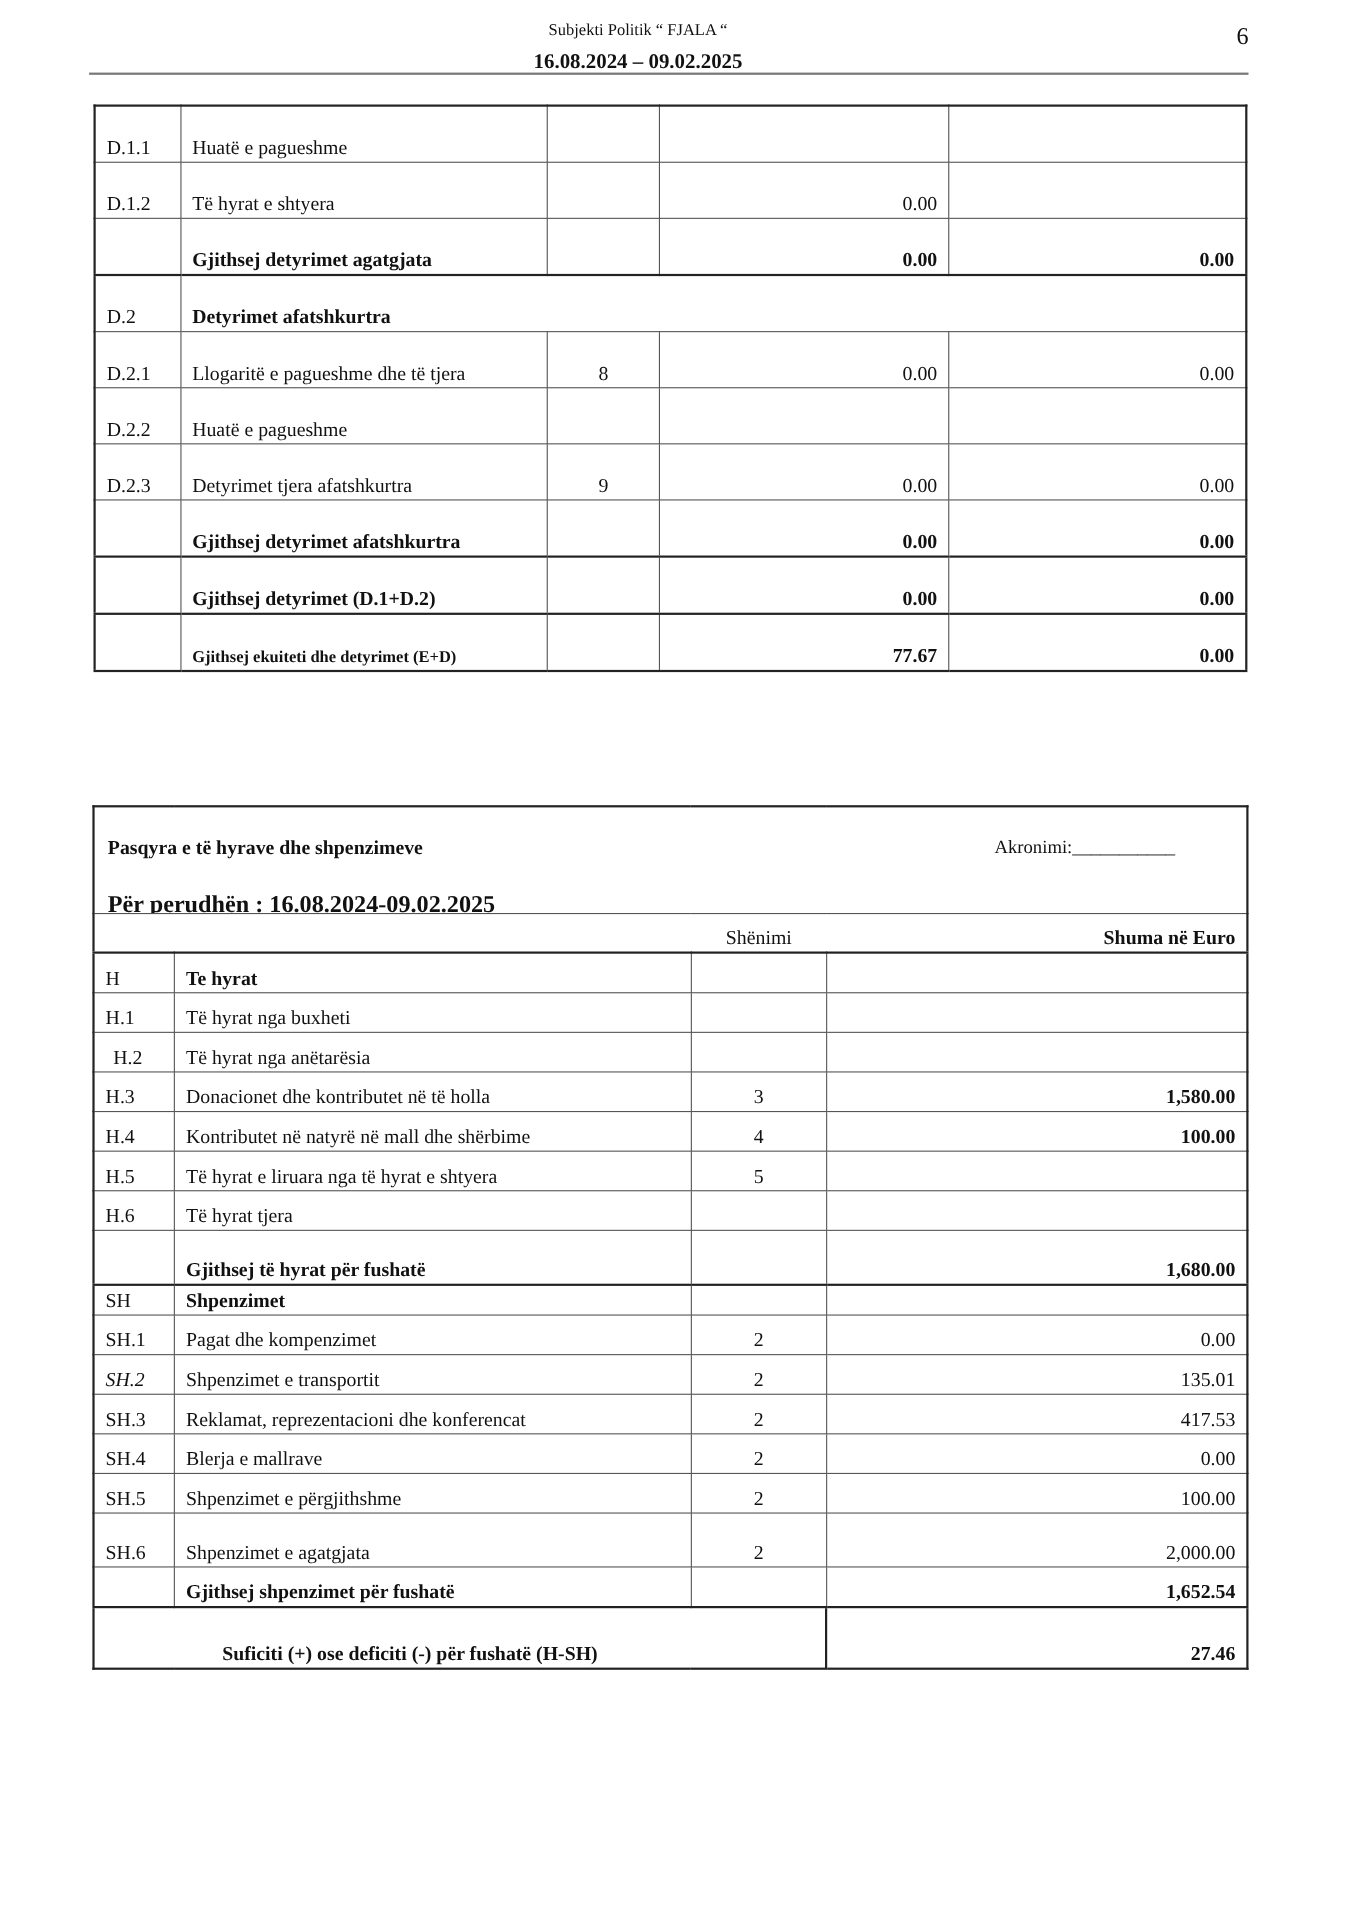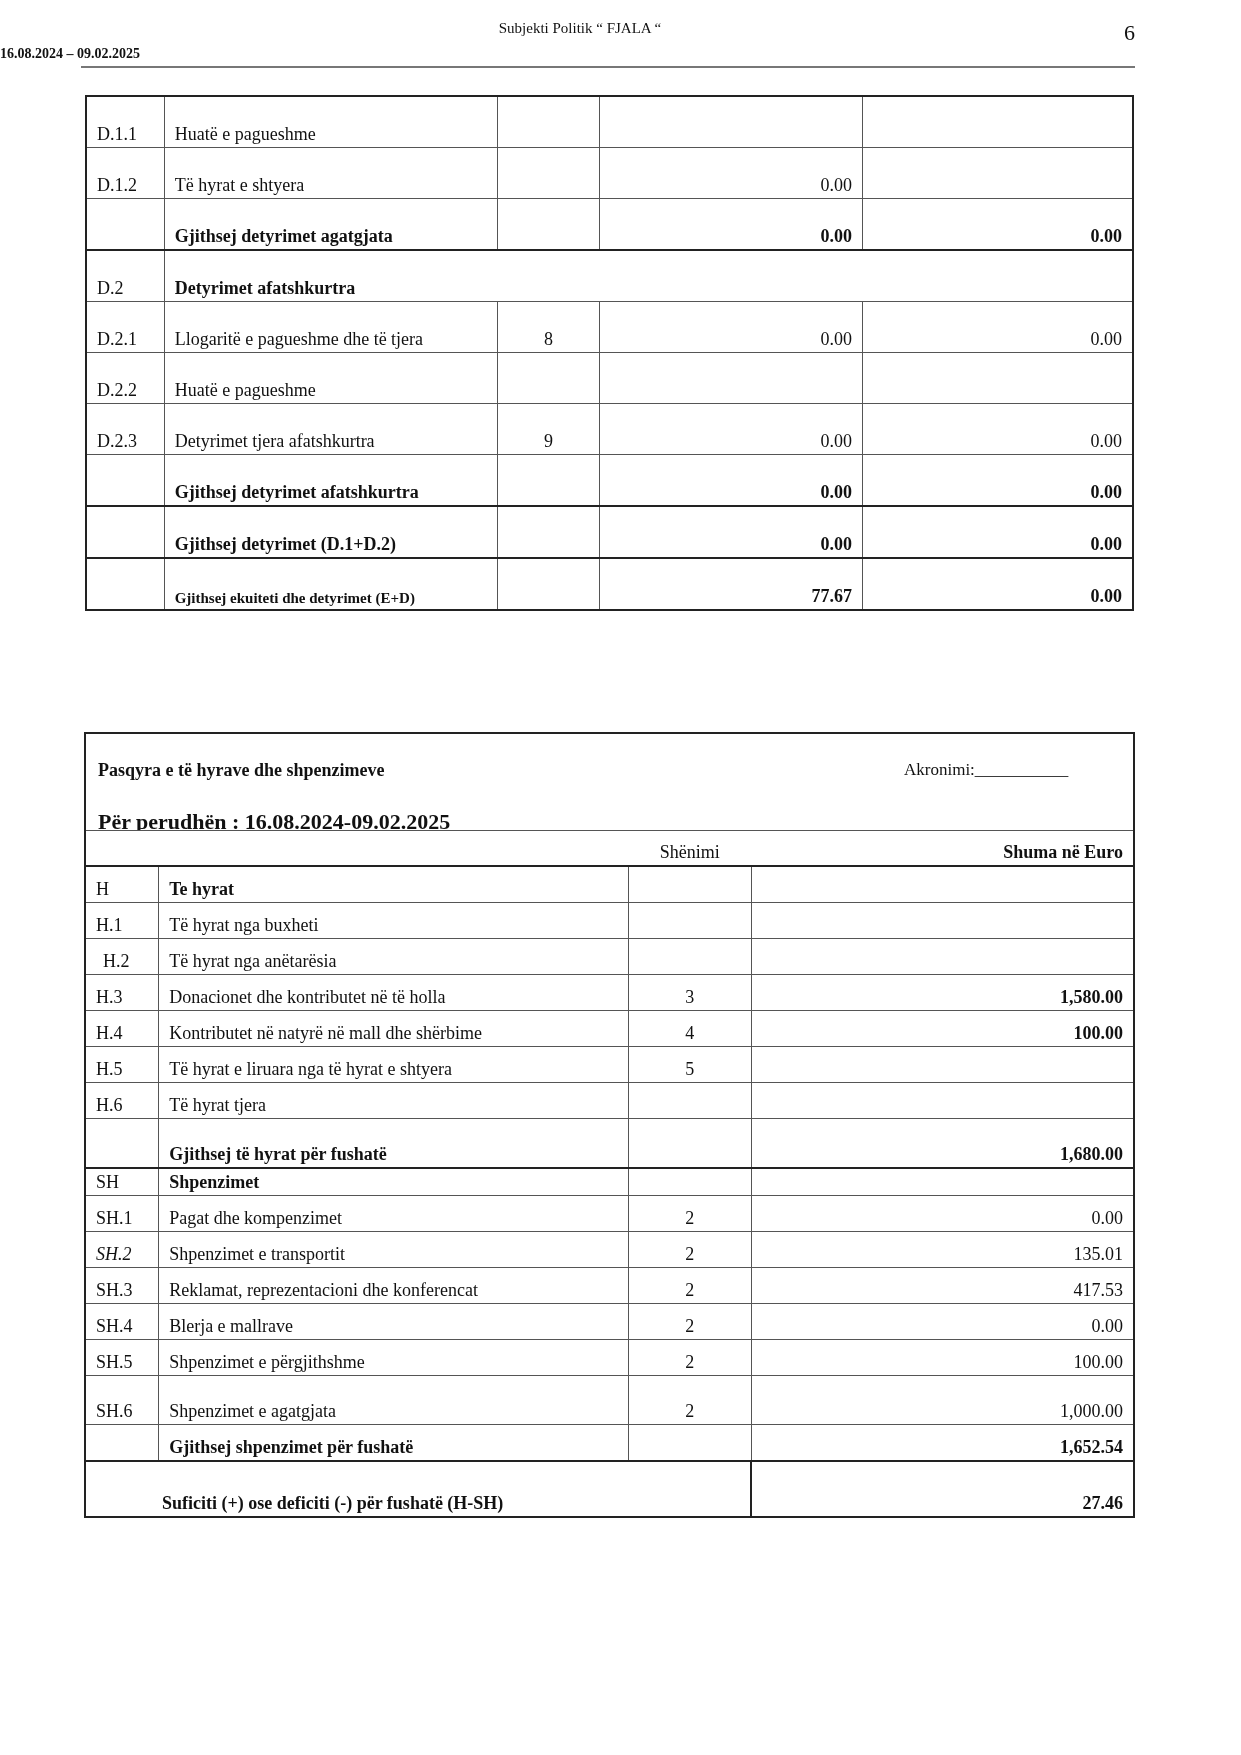--- a/index.html
+++ b/index.html
@@ -1,19 +1,19 @@
 <!DOCTYPE html>
 <html><head>
 <meta charset="utf-8">
 <style>
   html, body { margin: 0; padding: 0; background: #ffffff; }
   body { width: 1241px; height: 1755px; position: relative; font-family: "Liberation Serif", "DejaVu Serif", serif; color: #111; }
   .hdr { position: absolute; left: 0; top: 0; width: 1241px; }
   .hdr-title { position: absolute; left: 0; width: 1160px; top: 20px; text-align: center; font-size: 15px; }
-  .hdr-period { position: absolute; left: 0; width: 1160px; top: 46px; text-align: left; font-size: 14px; font-weight: bold; }
+  .hdr-period { position: absolute; left: 0; width: 1160px; top: 46px; text-align: center; font-size: 19px; font-weight: bold; }
   .hdr-page { position: absolute; left: 1124px; top: 20px; font-size: 22px; }
   .hdr-rule { position: absolute; left: 81px; top: 66px; width: 1054px; height: 2px; background: #777; }
 
   table { border-collapse: collapse; position: absolute; table-layout: fixed; }
   td { font-size: 18px; vertical-align: bottom; padding: 0 10px 2px 10px; border: 1.5px solid #555; white-space: nowrap; overflow: hidden; }
   .b { font-weight: bold; }
   .r { text-align: right; }
   .c { text-align: center; }
   .small { font-size: 15px; }
   .thick-top td { border-top: 2.5px solid #222; }
@@ -220,26 +220,26 @@
       <tr>
         <td style="height: 33px;">SH.5</td>
         <td>Shpenzimet e përgjithshme</td>
         <td class="c">2</td>
         <td class="r">100.00</td>
       </tr>
       <tr>
         <td style="height: 46px;">SH.6</td>
         <td>Shpenzimet e agatgjata</td>
         <td class="c">2</td>
-        <td class="r">1,000.00</td>
+        <td class="r">2,000.00</td>
       </tr>
       <tr>
         <td style="height: 33px;"></td>
         <td class="b">Gjithsej shpenzimet për fushatë</td>
         <td class="c"></td>
         <td class="r b">1,652.54</td>
       </tr>
       <tr class="thick-top">
-        <td class="b" colspan="3" style="height: 52px; padding-left: 76px;">Suficiti (+) ose deficiti (-) për fushatë (H-SH)</td>
+        <td class="b" colspan="3" style="height: 52px; padding-left: 116px;">Suficiti (+) ose deficiti (-) për fushatë (H-SH)</td>
         <td class="r b" style="border-left: 2.5px solid rgb(34, 34, 34);">27.46</td>
       </tr>
     </tbody>
 </table>
 
 </body></html>

